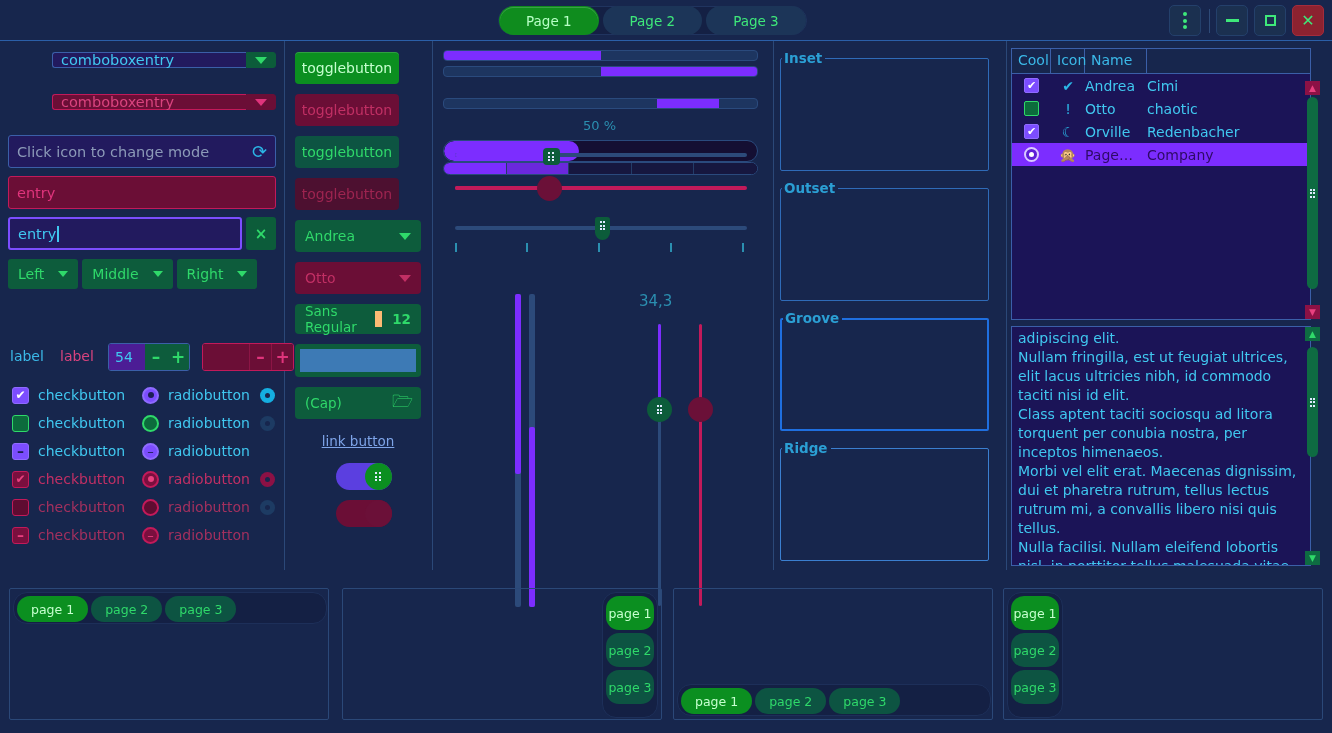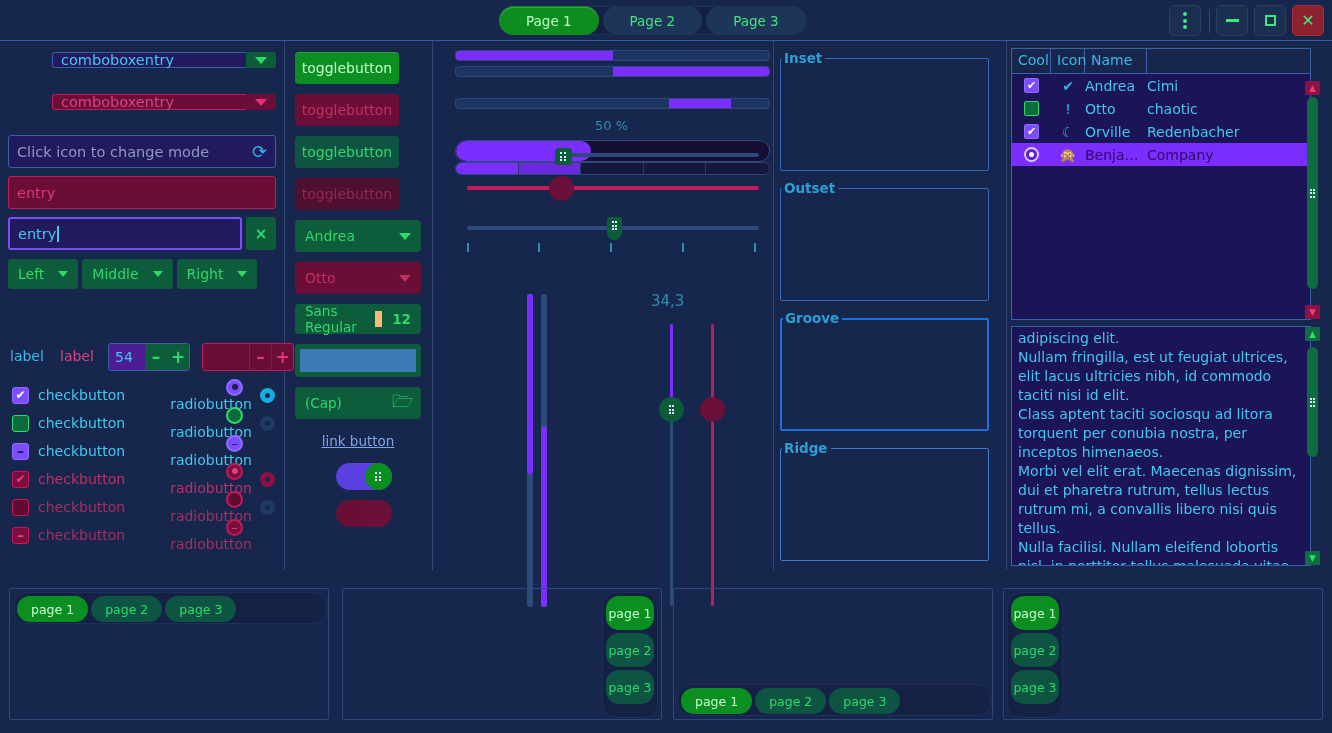--- a/index.html
+++ b/index.html
@@ -129,21 +129,21 @@
   
   .crgrid { position: absolute; left: 12px; top: 340px; width: 270px; }
   .crrow { display: flex; align-items: center; height: 28px; }
   .chk { width: 17px; height: 17px; border-radius: 3px; margin-right: 9px; flex: none;
          display: flex; align-items: center; justify-content: center; font-size: 12px; font-weight: bold; }
   .rad { width: 17px; height: 17px; border-radius: 50%; margin-right: 9px; flex: none;
          display: flex; align-items: center; justify-content: center; }
   .rad .inner { width: 6px; height: 6px; border-radius: 50%; }
   .crlabel { font-size: 14px; }
   .c-col1 { width: 130px; display:flex; align-items:center; }
-  .c-col2 { width: 110px; display:flex; align-items:flex-end;flex-direction:column; }
+  .c-col2 { width: 110px; display:flex; align-items:flex-start; }
   .c-col3 { width: 30px; display:flex; align-items:center; justify-content:center;}
   .miniradio { width: 15px; height: 15px; border-radius: 50%; display:flex;align-items:center;justify-content:center;}
   .miniradio .mi { width: 5px; height:5px;border-radius:50%;}
 
   
   #col2 { position: absolute; left: 295px; top: 0; width: 137px; }
   .tbtn {
     width: 104px; height: 32px; border-radius: 4px;
     display: flex; align-items: center; justify-content: center;
     font-size: 14px; margin-bottom: 10px;
@@ -180,21 +180,21 @@
   .switch.on { background: #5b3fe0; }
   .switch.off { background: #6b0e36; }
   .switch .knob { position:absolute; top:0; width:27px; height:27px; border-radius:50%;
                   display:flex;align-items:center;justify-content:center; }
   .switch.on .knob { right:0; background:#0b8f20; }
   .switch.off .knob { right:0; background:#6b1038; }
   .grip { display:grid; grid-template-columns:2px 2px; grid-template-rows:2px 2px 2px; gap:1.5px; }
   .grip i { background:#dfeaff; display:block; width:2px; height:2px; }
 
   
-  #col3 { position: absolute; left: 455px; top: 0; width: 330px; height: 529px; }
+  #col3 { position: absolute; left: 443px; top: 0; width: 330px; height: 529px; }
   .pbar { position: absolute; height: 11px; border-radius: 4px; background: #1d3560; border: 1px solid #2a4a7d; overflow: hidden; }
   .pbar .fill { height: 100%; background: #7c2dff; }
   .pct { position: absolute; font-size: 13px; color: #2b8fb0; }
   .pbar-lg { position:absolute; height: 22px; border-radius: 11px; background:#140f33; border:1px solid #2a4a7d; overflow:hidden;}
   .pbar-lg .fill { height:100%; background:#7c2dff; border-radius: 11px; }
   .pbar-seg { position:absolute; height:13px; border-radius:7px; background:#140f33; border:1px solid #2a4a7d; display:flex; overflow:hidden;}
   .pbar-seg i { display:block; height:100%; border-right:1px solid #233c68; }
 
   .hscale { position: absolute; }
   .hscale .trk { position:absolute; left:0; top:5px; height:4px; width:100%; border-radius:2px; background:#2c4a7a; }
@@ -644,21 +644,21 @@
         <div class="c-nick">Redenbacher</div>
       </div>
 
       <div class="trow sel">
         <div class="c-cool">
           <span class="trad" style="background:#5f1fd8;border:2px solid #d9c9ff;">
               <span style="width:5px;height:5px;border-radius:50%;background:#fff;display:block;"></span>
             </span>
         </div>
         <div class="c-icon" style="color:#2e0a66;">🙊</div>
-        <div class="c-name">Benja…</div>
+        <div class="c-name">Page…</div>
         <div class="c-nick">Company</div>
       </div>
     </div>
 
     <div class="sbar" style="left:297px; top:40px; height:238px;">
       <div class="arw" style="background:#8c1145;color:#e8407f;">▲</div>
       <div class="thumb" style="top:16px; height:192px; background:#0e6b42;">
         <span class="grip">
             <i></i>
             <i></i>

